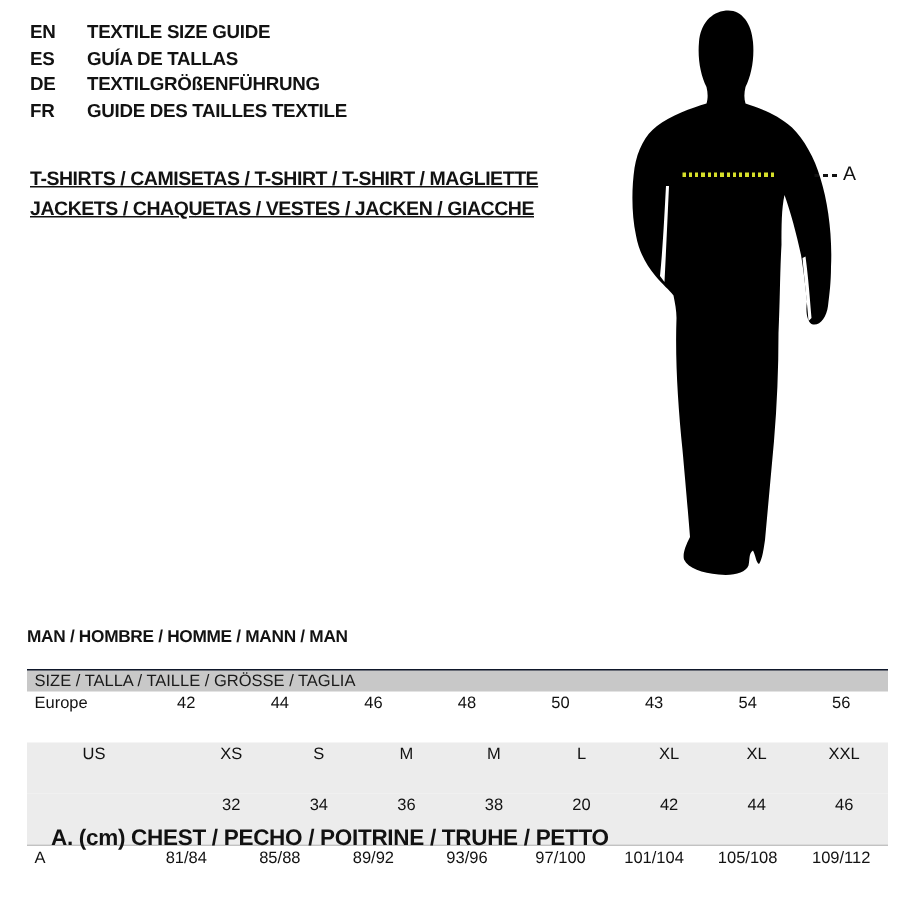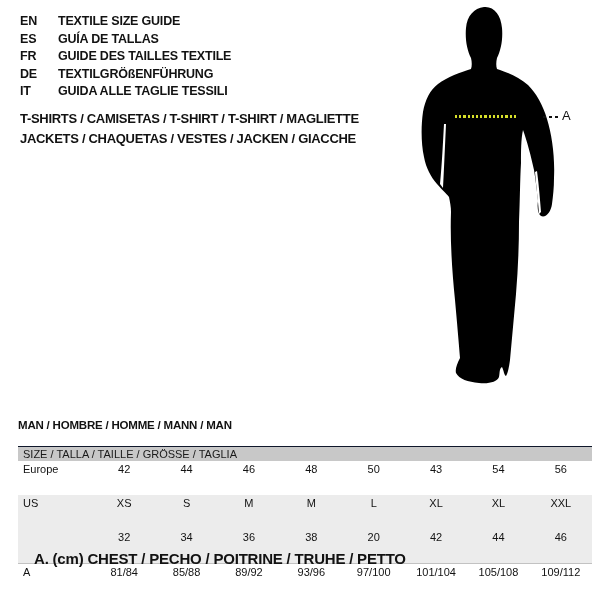--- a/index.html
+++ b/index.html
@@ -6,21 +6,21 @@
   body{
     width:600px;height:600px;position:relative;background:#ffffff;
     font-family:"Liberation Sans", sans-serif;color:#121212;overflow:hidden;
     -webkit-font-smoothing:antialiased;
   }
   
   .lang-list{position:absolute;left:20px;top:13px;}
   .lang-row{display:flex;font-size:12.5px;font-weight:bold;line-height:17.5px;letter-spacing:-0.2px;}
   .lang-code{width:38px;flex:0 0 38px;}
   
-  .categories{position:absolute;left:20px;top:109px;}
+  .categories{position:absolute;left:20px;top:109px;text-decoration:underline;}
   .category-line{font-size:13px;font-weight:bold;line-height:19.5px;letter-spacing:-0.3px;}
   
   .figure-wrap{position:absolute;left:400px;top:0;width:200px;height:400px;}
   .chest-dash{
     position:absolute;left:455px;top:115px;width:63px;height:3px;
     background:repeating-linear-gradient(90deg, var(--dash-color,#d6df2a) 0 2.2px, transparent 2.2px 4.2px);
   }
   .measure-dash{
     position:absolute;left:543px;top:116px;width:17px;height:2px;
     background:repeating-linear-gradient(90deg,#111 0 3px, transparent 3px 6px);
@@ -28,50 +28,46 @@
   .measure-label{position:absolute;left:562px;top:108px;font-size:13px;font-weight:400;}
   
   .section-title{position:absolute;left:18px;top:419px;font-size:11.5px;font-weight:bold;letter-spacing:-0.2px;text-align:right;}
   
   .size-table{position:absolute;left:18px;top:446px;width:574px;font-size:11px;}
   .table-header{
     height:14px;line-height:14px;background:#c8c8c8;border-top:1px solid #0f172a;
     padding-left:5px;color:#1a1a1a;
   }
   .t-row{display:flex;height:34px;line-height:17px;}
-  .t-row.shade{background:#ececec;}
+  .t-row.shade{background:#ececec;padding-left:32px;}
   .t-row.last{border-top:1px solid #c2c2c2;}
   .t-label{flex:0 0 70px;width:70px;padding-left:5px;text-align:left;}
   .t-cell{flex:1 1 0;text-align:center;}
   
   .footnote{position:absolute;left:34px;top:550px;font-size:15px;font-weight:bold;letter-spacing:-0.2px;}
 </style>
 </head>
 <body>
 
 <div class="lang-list">
     <div class="lang-row">
       <span class="lang-code">EN</span>
       <span>TEXTILE SIZE GUIDE</span>
     </div>
     <div class="lang-row">
       <span class="lang-code">ES</span>
       <span>GUÍA DE TALLAS</span>
     </div>
     <div class="lang-row">
-      <span class="lang-code">FR</span>
-      <span>GUIDE DES TAILLES TEXTILE</span>
-    </div>
-    <div class="lang-row">
       <span class="lang-code">DE</span>
       <span>TEXTILGRÖßENFÜHRUNG</span>
     </div>
     <div class="lang-row">
-      <span class="lang-code">IT</span>
-      <span>GUIDA ALLE TAGLIE TESSILI</span>
+      <span class="lang-code">FR</span>
+      <span>GUIDE DES TAILLES TEXTILE</span>
     </div>
   </div>
 
 <div class="categories">
     <div class="category-line">T-SHIRTS / CAMISETAS / T-SHIRT / T-SHIRT / MAGLIETTE</div>
     <div class="category-line">JACKETS / CHAQUETAS / VESTES / JACKEN / GIACCHE</div>
   </div>
 
 <div class="figure-wrap">
   <svg width="200" height="400" viewBox="0 0 200 400" xmlns="http://www.w3.org/2000/svg">

